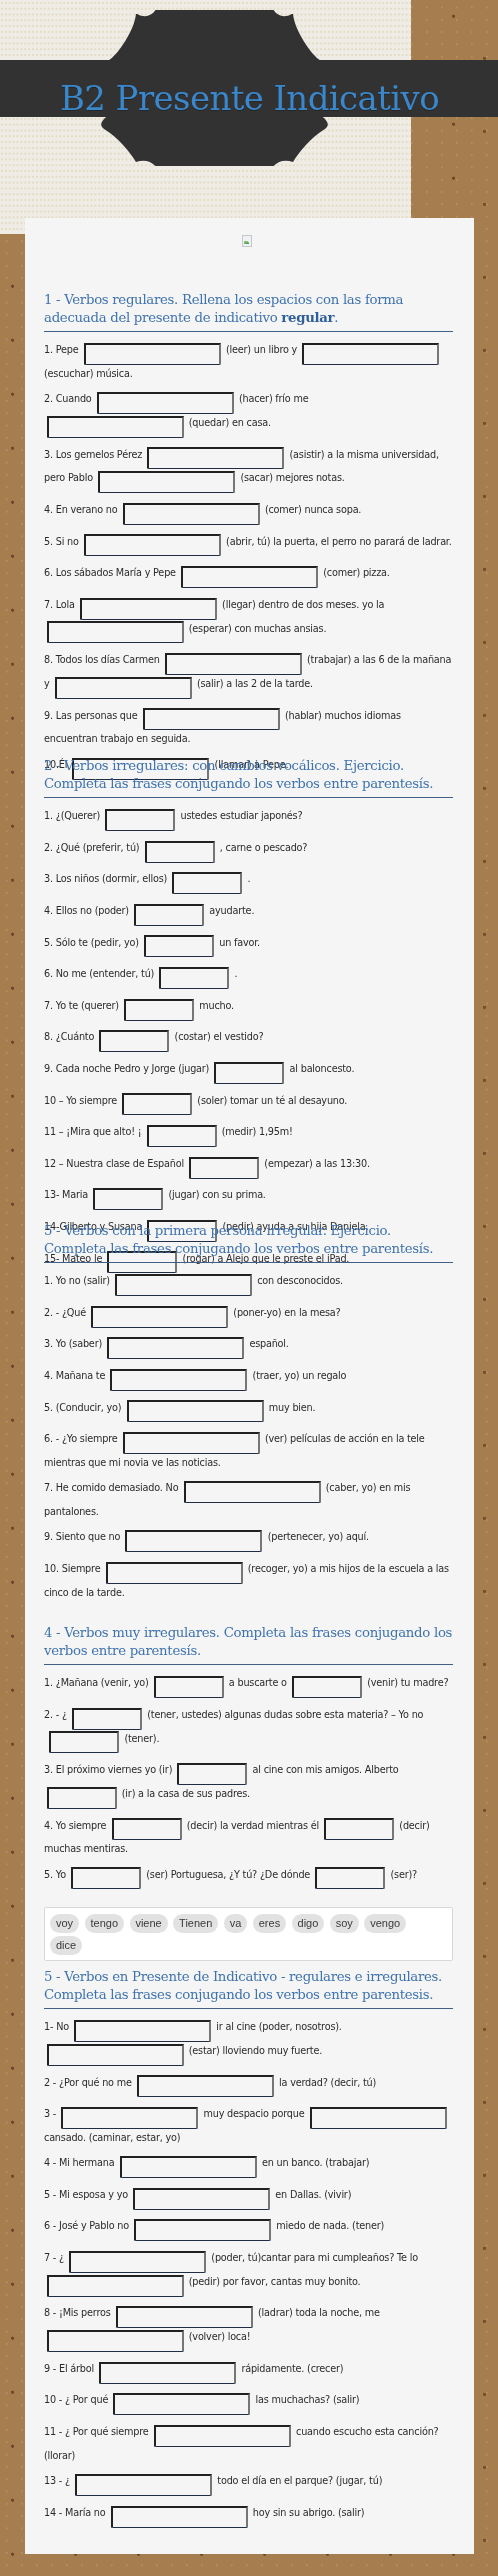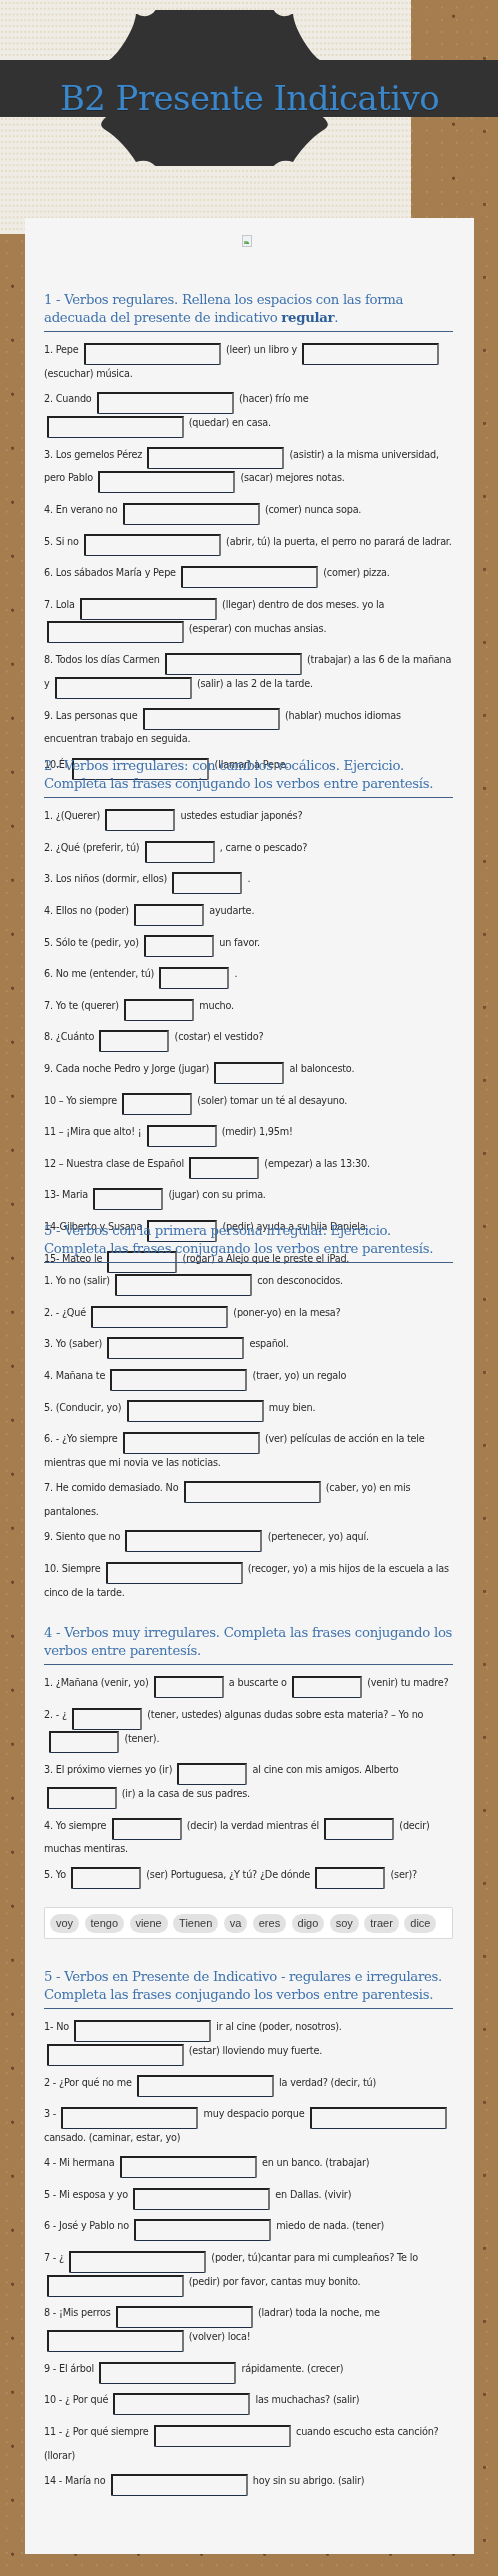--- a/index.html
+++ b/index.html
@@ -200,34 +200,35 @@
 
   <div class="word-bank">
     <span class="chip">voy</span>
     <span class="chip">tengo</span>
     <span class="chip">viene</span>
     <span class="chip">Tienen</span>
     <span class="chip">va</span>
     <span class="chip">eres</span>
     <span class="chip">digo</span>
     <span class="chip">soy</span>
-    <span class="chip">traer</span>
+    <span class="chip">vengo</span>
     <span class="chip">dice</span>
   </div>
 </div>
 
 <div class="section" style="top:1968px;">
   <h2 class="section-title">5 - Verbos en Presente de Indicativo - regulares e irregulares. Completa las frases conjugando los verbos entre parentesis.</h2>
   <div class="item"><span>1- No</span><input class="blank lg" style=""><span>ir al cine (poder, nosotros).</span><br><input class="blank lg start" style=""><span>(estar) lloviendo muy fuerte.</span></div>
   <div class="item"><span>2 - ¿Por qué no me</span><input class="blank lg" style=""><span>la verdad? (decir, tú)</span></div>
   <div class="item"><span>3 -</span><input class="blank lg" style=""><span>muy despacio porque</span><input class="blank lg" style=""><span>cansado. (caminar, estar, yo)</span></div>
   <div class="item"><span>4 - Mi hermana</span><input class="blank lg" style=""><span>en un banco. (trabajar)</span></div>
   <div class="item"><span>5 - Mi esposa y yo</span><input class="blank lg" style=""><span>en Dallas. (vivir)</span></div>
   <div class="item"><span>6 - José y Pablo no</span><input class="blank lg" style=""><span>miedo de nada. (tener)</span></div>
   <div class="item"><span>7 - ¿</span><input class="blank lg" style=""><span>(poder, tú)cantar para mi cumpleaños? Te lo</span><br><input class="blank lg start" style=""><span>(pedir) por favor, cantas muy bonito.</span></div>
   <div class="item"><span>8 - ¡Mis perros</span><input class="blank lg" style=""><span>(ladrar) toda la noche, me</span><br><input class="blank lg start" style=""><span>(volver) loca!</span></div>
   <div class="item"><span>9 - El árbol</span><input class="blank lg" style=""><span>rápidamente. (crecer)</span></div>
   <div class="item"><span>10 - ¿ Por qué</span><input class="blank lg" style=""><span>las muchachas? (salir)</span></div>
   <div class="item"><span>11 - ¿ Por qué siempre</span><input class="blank lg" style=""><span>cuando escucho esta canción? (llorar)</span></div>
+  <div class="item"><span>13 - ¿</span><input class="blank lg" style=""><span>todo el día en el parque? (jugar, tú)</span></div>
   <div class="item"><span>14 - María no</span><input class="blank lg" style=""><span>hoy sin su abrigo. (salir)</span><br></div>
 
 </div>
 
 
 </body></html>

